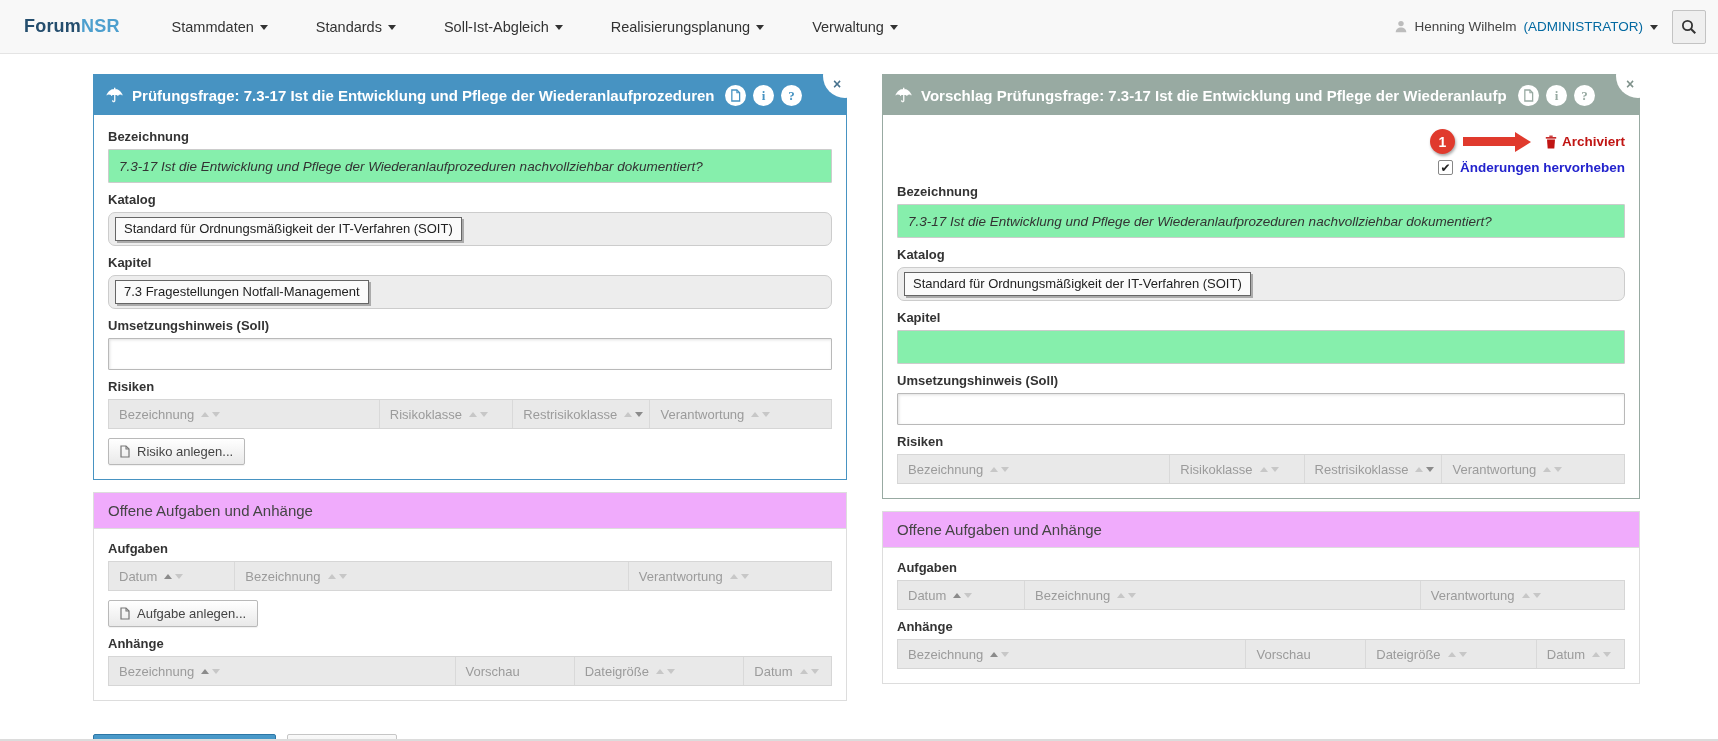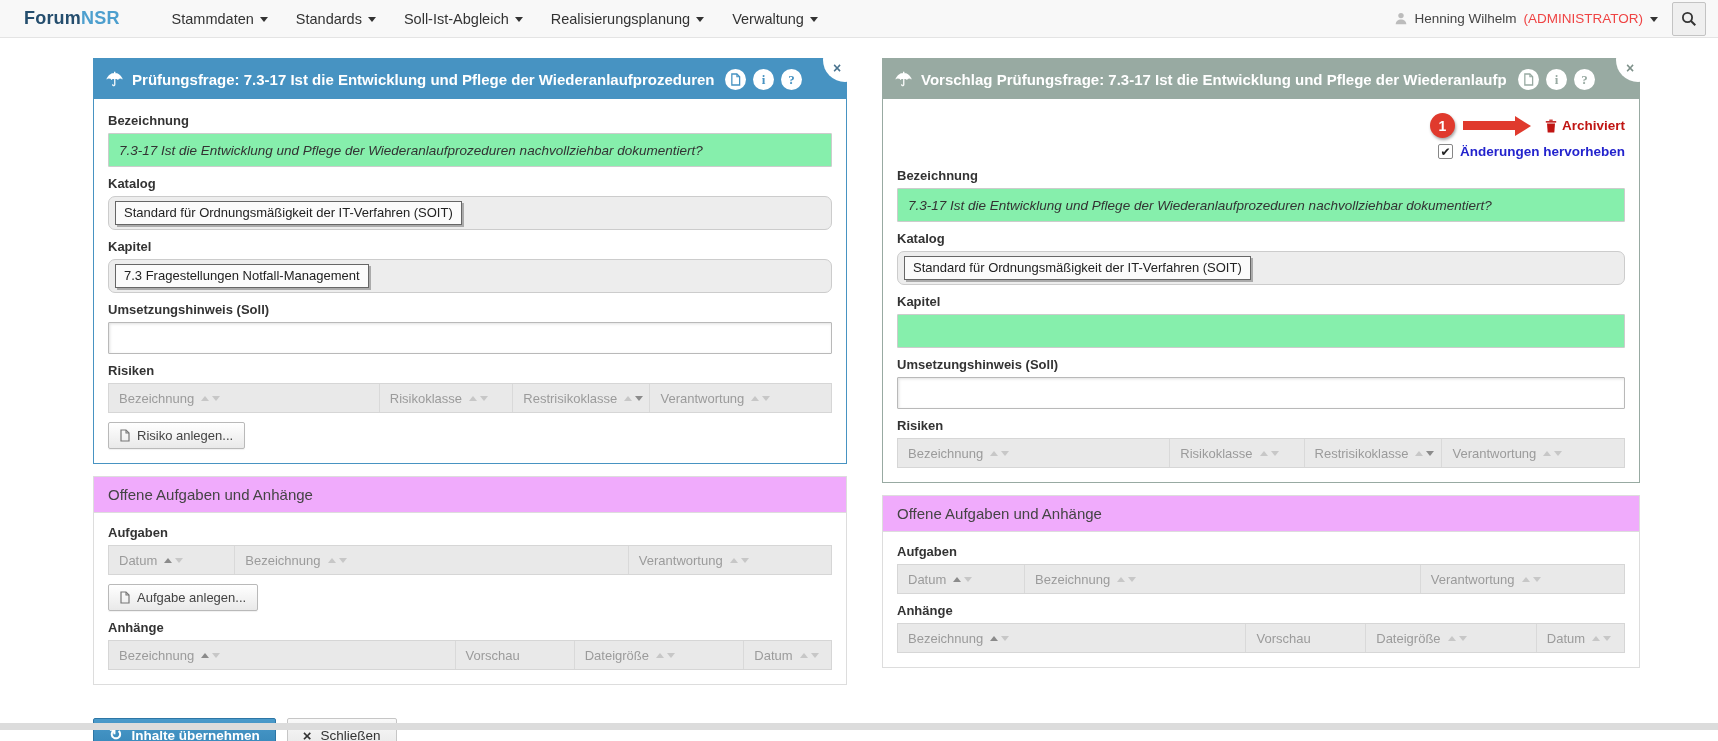--- a/index.html
+++ b/index.html
@@ -1,30 +1,30 @@
 <!DOCTYPE html>
 <html><head>
 <meta charset="utf-8">
 <style>
   * { margin:0; padding:0; box-sizing:border-box; }
   html,body { width:1718px; height:741px; background:#ffffff; overflow:hidden;
     font-family:"Liberation Sans", sans-serif; color:#333; }
 
   
-  .navbar { height:38px; background:#f8f8f8; border-bottom:1px solid #e4e4e4;
+  .navbar { height:54px; background:#f8f8f8; border-bottom:1px solid #e4e4e4;
     display:flex; align-items:center; padding:0 12px 0 24px; }
   .brand { font-size:18px; font-weight:bold; letter-spacing:.2px; margin-right:38px; cursor:pointer; }
   .brand .b1 { color:#254e6e; }
   .brand .b2 { color:#4d9fce; }
-  .nav-items { display:flex; align-items:flex-end; gap:0; flex:1; }
+  .nav-items { display:flex; align-items:flex-end; gap:20px; flex:1; }
   .nav-item { font-size:14.5px; color:#333; padding:10px 14px; display:flex; align-items:center; gap:6px; cursor:pointer; }
   .caret { width:0; height:0; border-left:4px solid transparent; border-right:4px solid transparent;
     border-top:5px solid #333; display:inline-block; margin-top:2px; }
   .nav-user { display:flex; align-items:center; gap:7px; font-size:13.5px; color:#444; margin-right:14px; cursor:pointer; }
-  .nav-user .role { color:#ef4444; }
+  .nav-user .role { color:#0369a1; }
   .search-btn { width:34px; height:34px; background:#efefef; border:1px solid #c3c3c3; border-radius:2px;
     display:flex; align-items:center; justify-content:center; cursor:pointer; }
 
   
   .main { position:relative; width:1718px; height:692px; }
   .col-left  { position:absolute; left:93px;  top:20px; width:754px; }
   .col-right { position:absolute; left:882px; top:20px; width:758px; }
 
   
   .panel { position:relative; background:#fff; }

